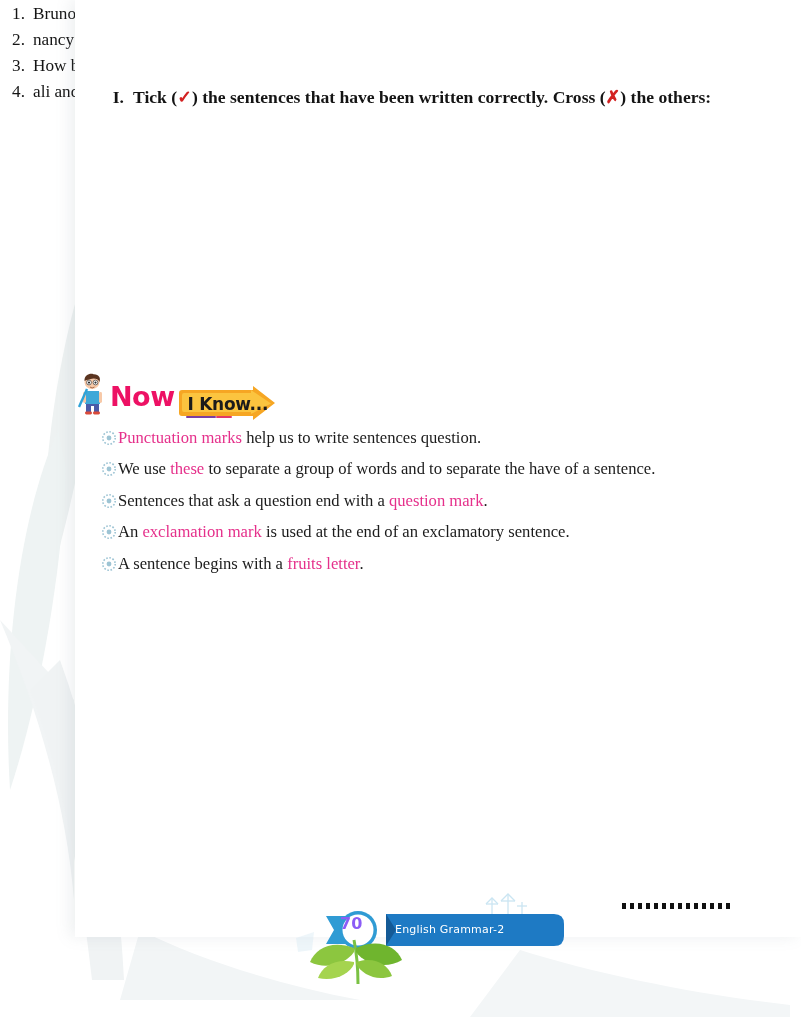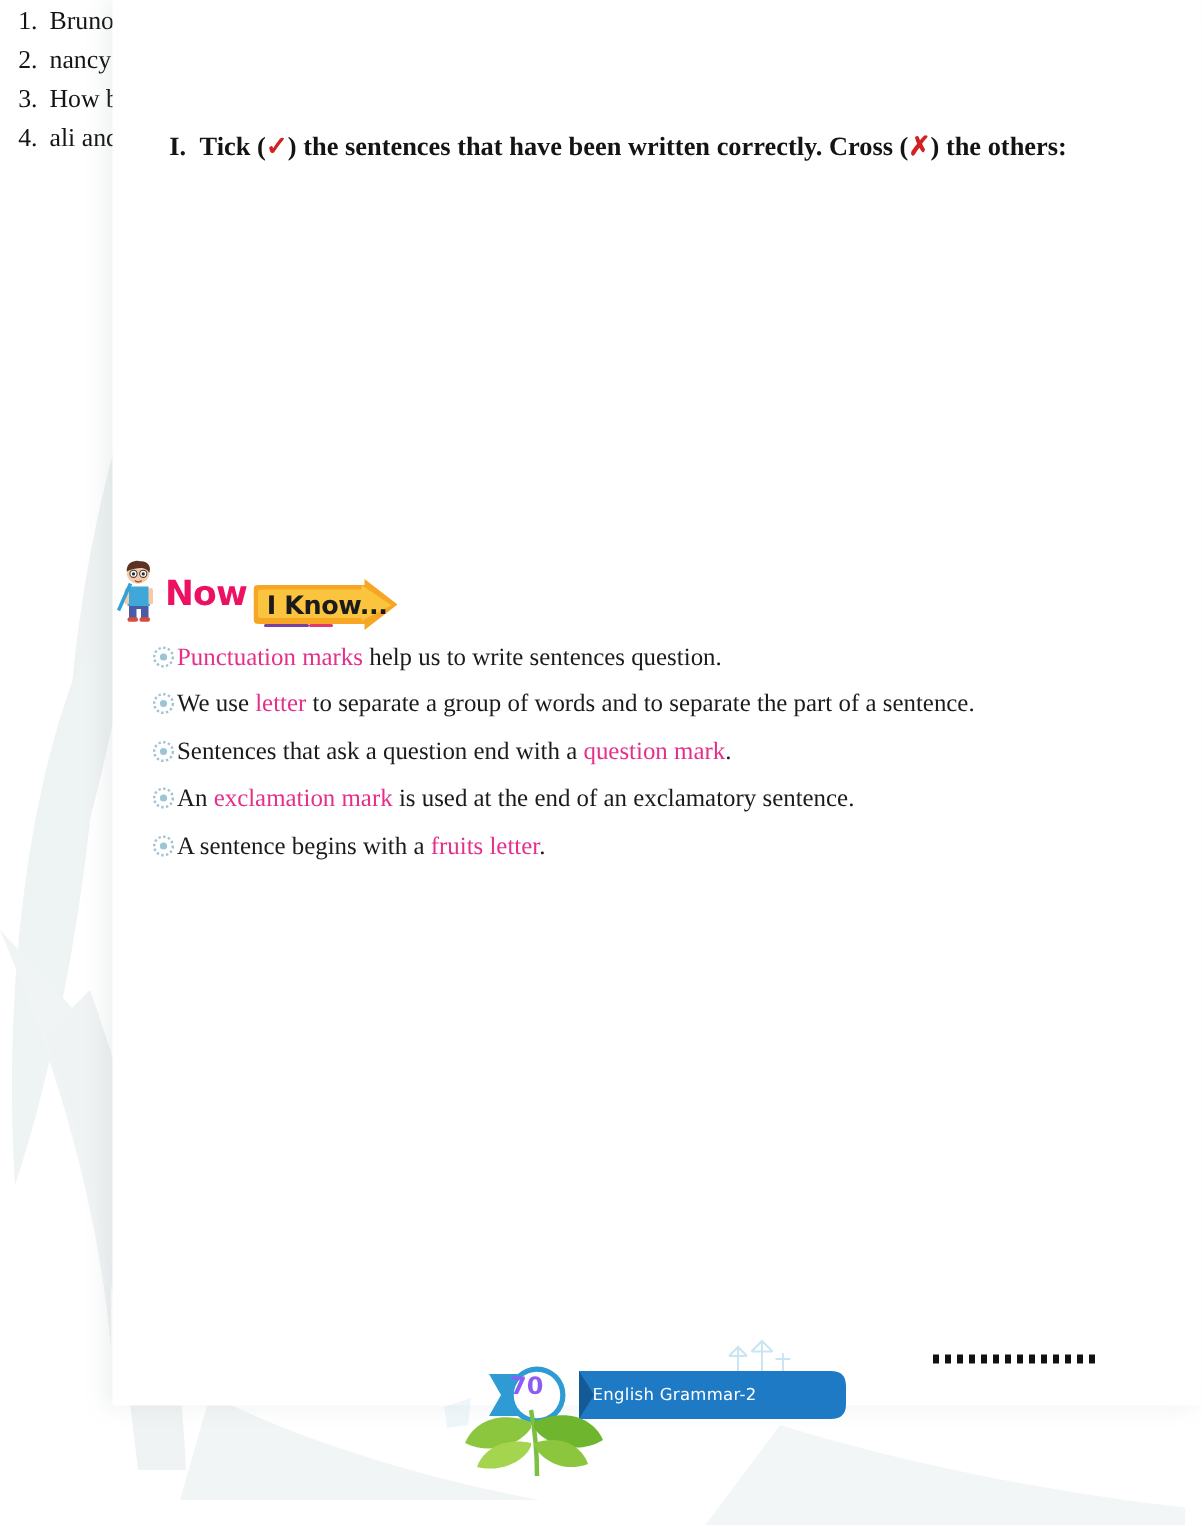--- a/index.html
+++ b/index.html
@@ -84,21 +84,21 @@
   }
 
   .nik-badge {
     position: absolute; left: 0; top: 0;
     display: flex; align-items: center; z-index: 6;
   }
   .nik-kid { width: 30px; height: 42px; margin-right: 2px; }
   .nik-now {
     font-family: "DejaVu Sans", sans-serif;
     font-weight: bold;
-    font-size: 23px;
+    font-size: 27px;
     color: #ed1164;
     letter-spacing: -0.5px;
     margin-right: 4px;
     margin-top: 4px;
   }
   .nik-arrow { position: relative; width: 100px; height: 36px; margin-top: 20px; }
   .nik-arrow svg { position: absolute; left: 0; top: 0; }
   .nik-arrow-label {
     position: absolute;
     left: 9px; top: 8px;
@@ -346,21 +346,21 @@
         </svg>
         <span class="nik-text"><span></span><span class="hl">Punctuation marks</span><span> help us to write sentences question.</span></span>
       </div>
 
 
       <div class="nik-row">
         <svg class="nik-bullet" viewBox="0 0 18 18">
           <circle cx="9" cy="9" r="6.2" fill="none" stroke="#9dc4d4" stroke-width="1.6" stroke-dasharray="1.6 1.6"></circle>
           <circle cx="9" cy="9" r="2.4" fill="#9dc4d4"></circle>
         </svg>
-        <span class="nik-text"><span>We use </span><span class="hl">letter</span><span> to separate a group of words and to separate the part of a sentence.</span></span>
+        <span class="nik-text"><span>We use </span><span class="hl">these</span><span> to separate a group of words and to separate the have of a sentence.</span></span>
       </div>
 
       <div class="nik-row">
         <svg class="nik-bullet" viewBox="0 0 18 18">
           <circle cx="9" cy="9" r="6.2" fill="none" stroke="#9dc4d4" stroke-width="1.6" stroke-dasharray="1.6 1.6"></circle>
           <circle cx="9" cy="9" r="2.4" fill="#9dc4d4"></circle>
         </svg>
         <span class="nik-text"><span>Sentences that ask a question end with a </span><span class="hl">question mark</span><span>.</span></span>
       </div>
 

